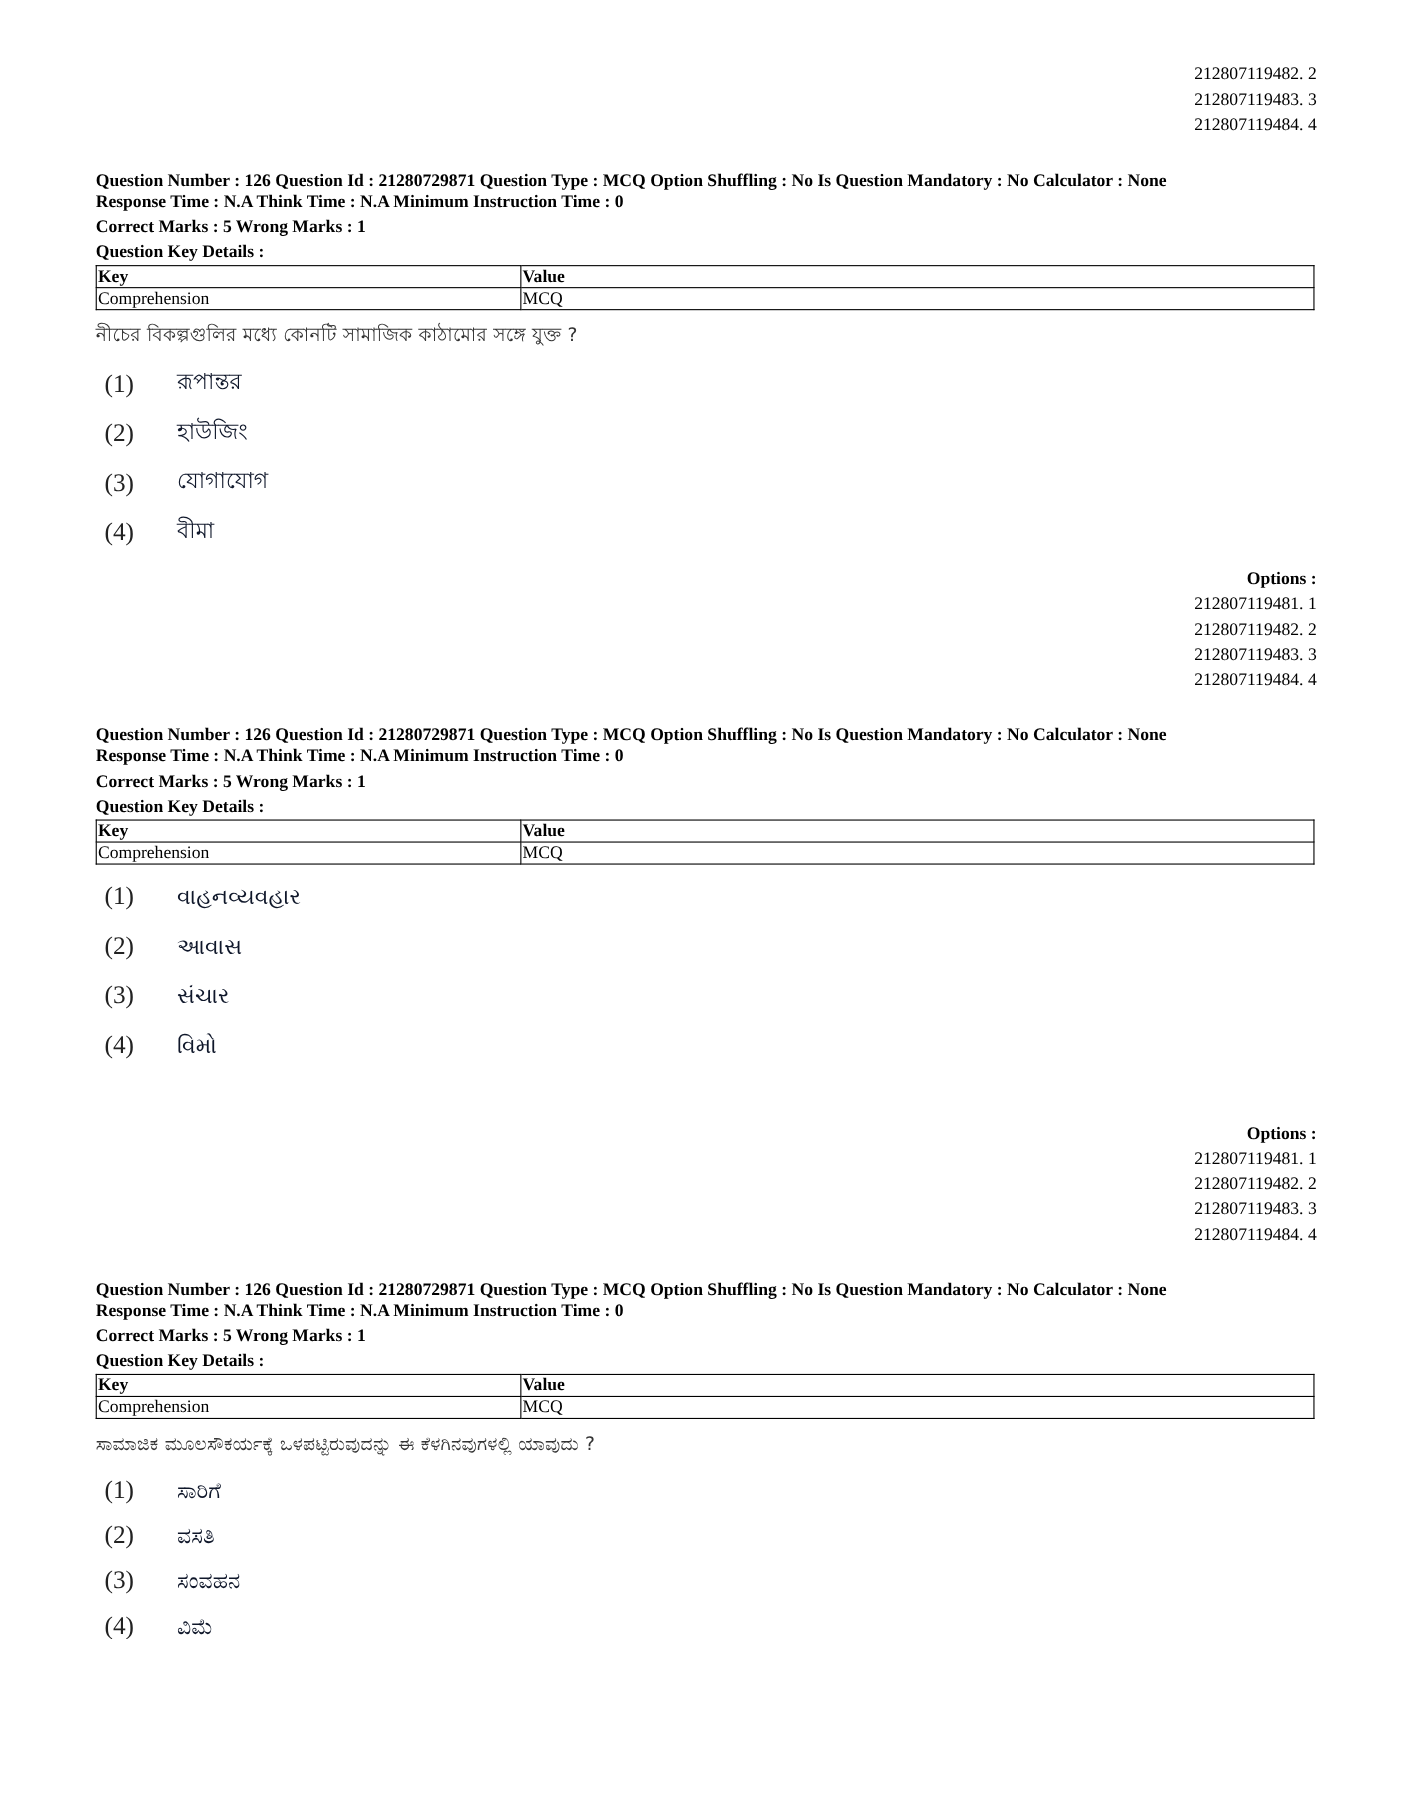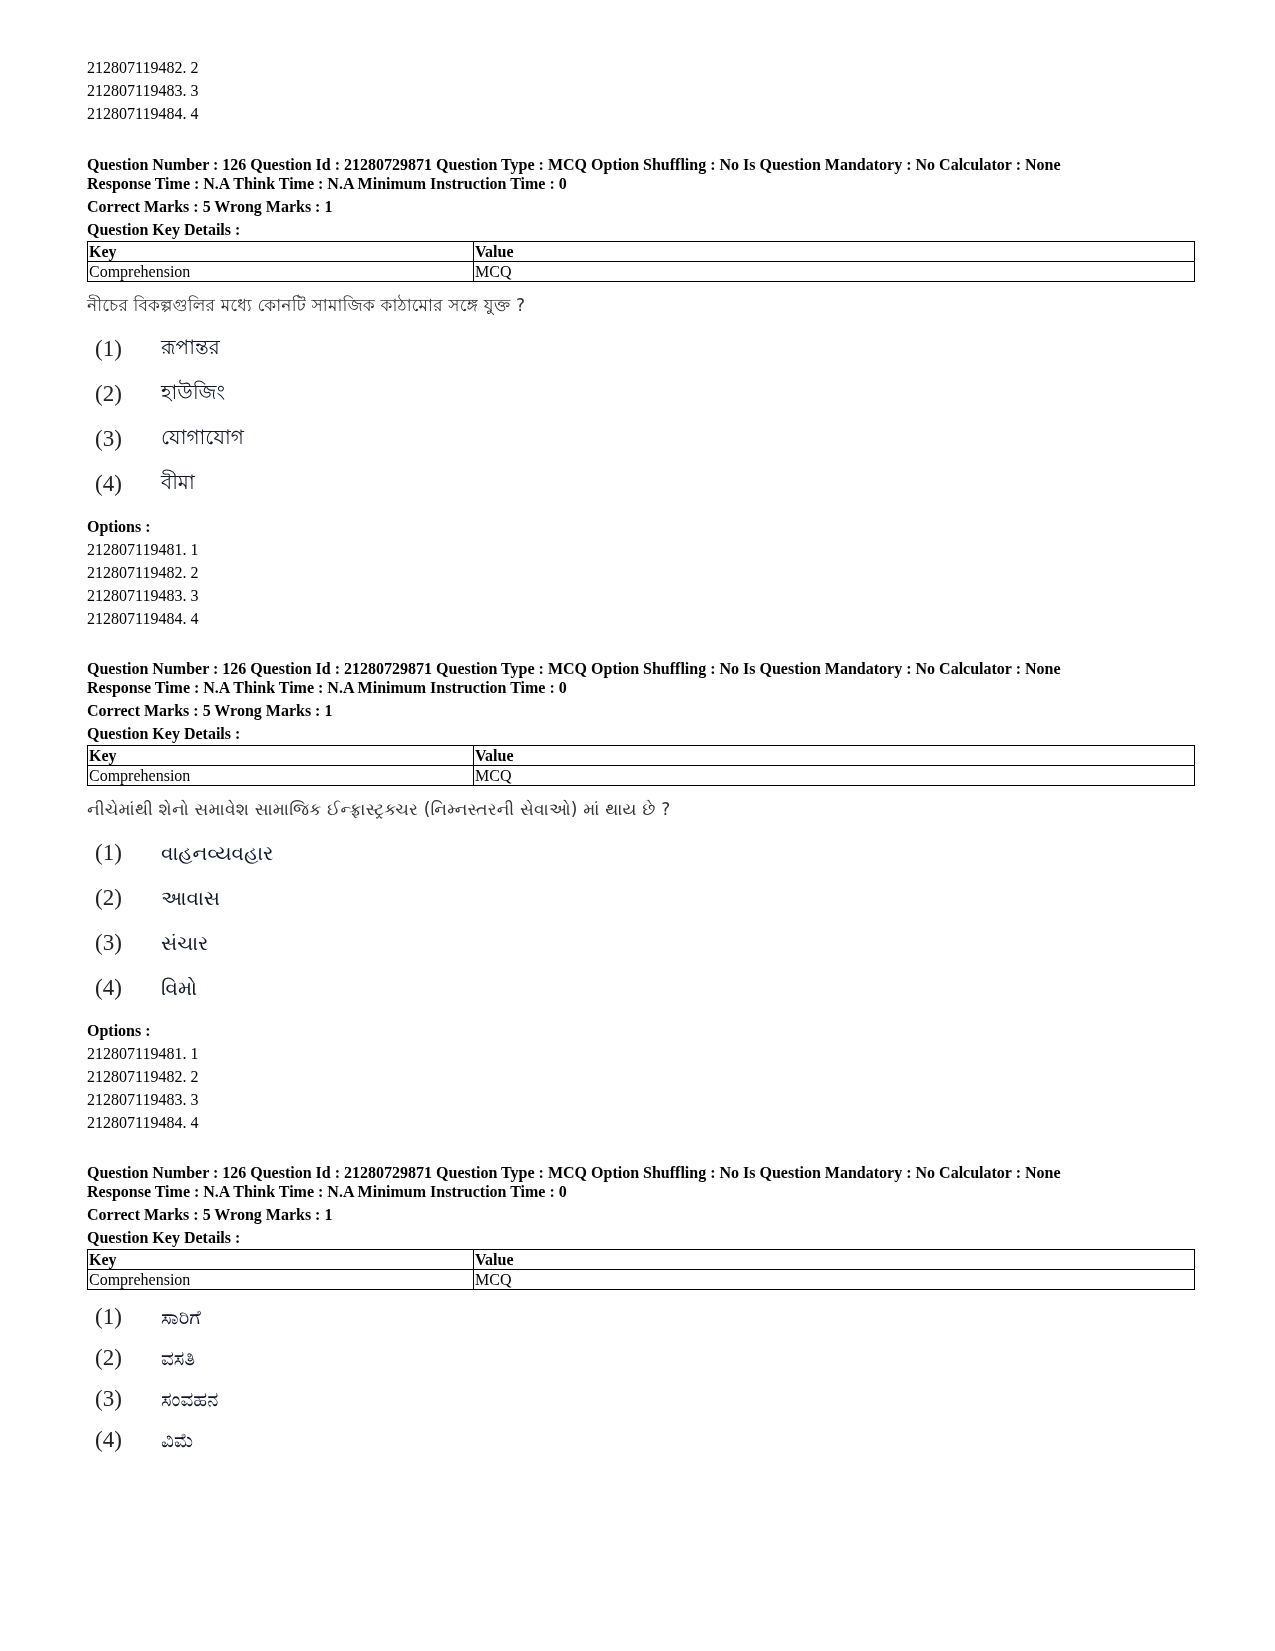--- a/index.html
+++ b/index.html
@@ -1,18 +1,18 @@
 <!DOCTYPE html>
 <html><head>
 <meta charset="utf-8">
 <style>
   html, body { margin: 0; padding: 0; background: #ffffff; }
   body { width: 1275px; height: 1651px; position: relative; overflow: hidden; color: #000; font-family: "Liberation Serif", serif; }
   .page { position: absolute; left: 87px; top: 0; width: 1110px; }
-  .line { font-size: 16px; line-height: 23px; height: 23px; white-space: nowrap; }
+  .line { font-size: 16px; line-height: 23px; height: 23px; white-space: nowrap; text-align: right; }
   .bold { font-weight: bold; }
   .head { font-size: 16px; font-weight: bold; line-height: 19px; white-space: nowrap; }
   .block { position: absolute; left: 0; width: 1110px; }
   table.kv { border-collapse: collapse; width: 1108px; margin-top: 2px; }
   table.kv td { border: 1px solid #000; font-size: 16px; line-height: 19px; padding: 0 1px; height: 19px; }
   table.kv td.k { width: 383px; }
   .qimg { margin-top: 6px; font-family: "DejaVu Sans", sans-serif; color: #333; filter: blur(0.3px); }
   .qtext { font-size: 17px; line-height: 34px; height: 38px; white-space: nowrap; letter-spacing: 0.2px; }
   .opt { display: flex; align-items: center; height: 45px; font-size: 20px; }
   .opt .num { width: 66px; padding-left: 8px; font-family: "Liberation Serif", serif; font-size: 23px; color: #222; }
@@ -85,21 +85,20 @@
         <td class="k bold">Key</td>
         <td class="bold">Value</td>
       </tr>
       <tr>
         <td class="k">Comprehension</td>
         <td>MCQ</td>
       </tr>
     </tbody>
       </table>
     <div class="qimg">
-      <div class="qtext">નીચેમાંથી શેનો સમાવેશ સામાજિક ઈન્ફ્રાસ્ટ્રક્ચર (નિમ્નસ્તરની સેવાઓ) માં થાય છે ?</div>
       <div class="opt">
           <span class="num">(1)</span>
           <span class="txt">વાહનવ્યવહાર</span>
         </div>
       <div class="opt">
           <span class="num">(2)</span>
           <span class="txt">આવાસ</span>
         </div>
       <div class="opt">
           <span class="num">(3)</span>
@@ -130,20 +129,21 @@
         <td class="k bold">Key</td>
         <td class="bold">Value</td>
       </tr>
       <tr>
         <td class="k">Comprehension</td>
         <td>MCQ</td>
       </tr>
     </tbody>
       </table>
     <div class="qimg">
+      <div class="qtext">ಸಾಮಾಜಿಕ ಮೂಲಸೌಕರ್ಯಕ್ಕೆ ಒಳಪಟ್ಟಿರುವುದನ್ನು ಈ ಕೆಳಗಿನವುಗಳಲ್ಲಿ ಯಾವುದು ?</div>
       <div class="opt" style="height:41px;">
           <span class="num">(1)</span>
           <span class="txt">ಸಾರಿಗೆ</span>
         </div>
       <div class="opt" style="height:41px;">
           <span class="num">(2)</span>
           <span class="txt">ವಸತಿ</span>
         </div>
       <div class="opt" style="height:41px;">
           <span class="num">(3)</span>

